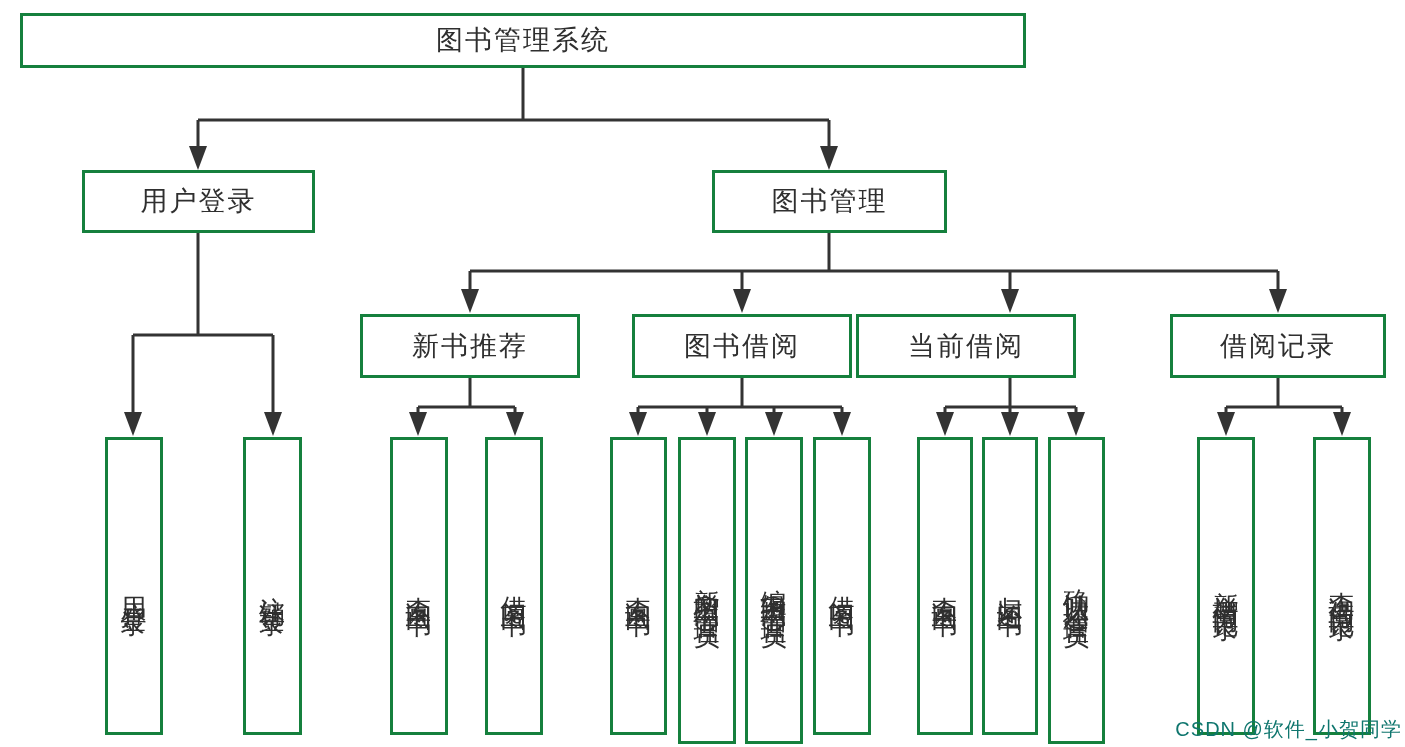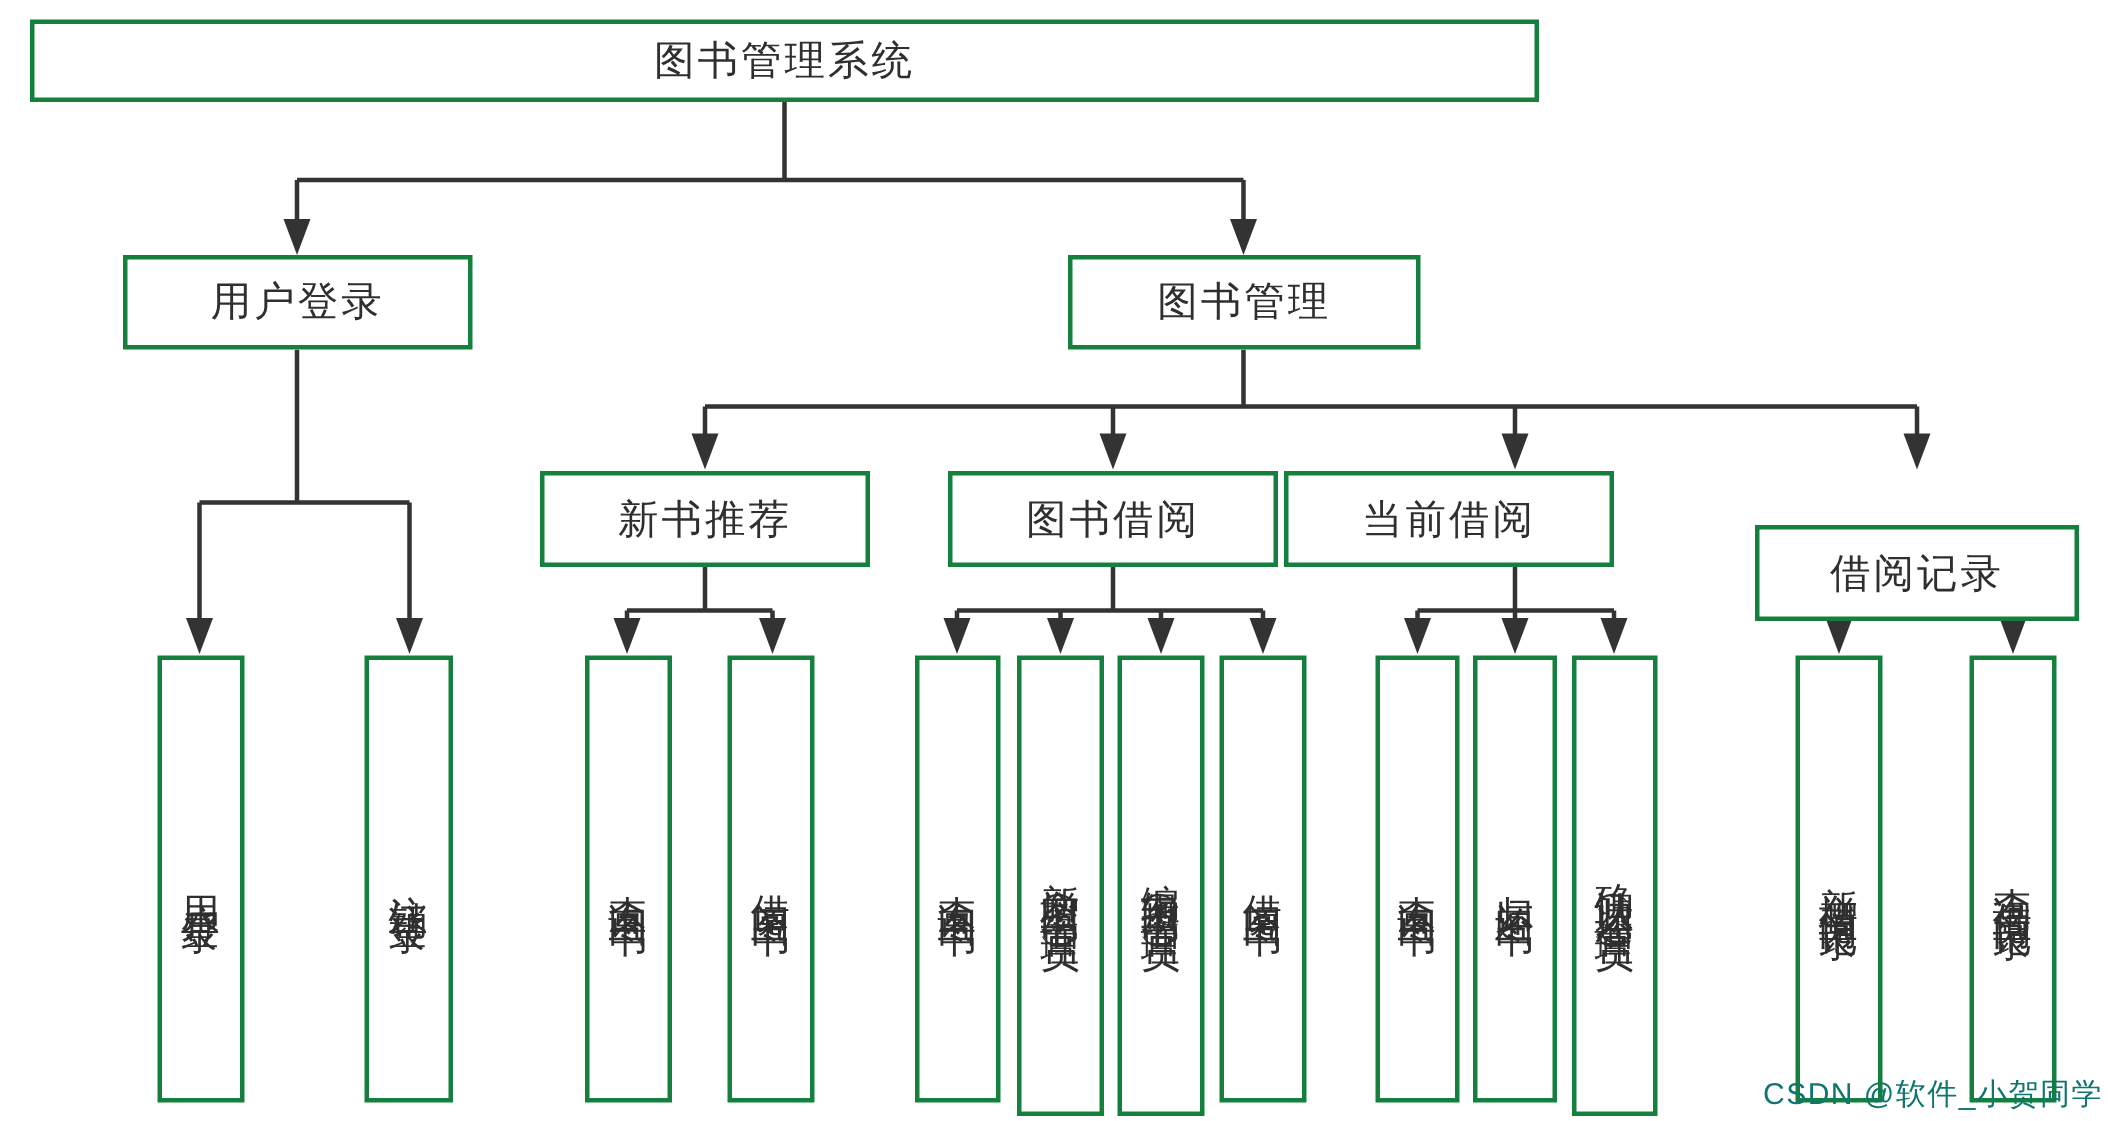--- a/index.html
+++ b/index.html
@@ -89,21 +89,21 @@
 
   <div class="box h" style="left:360px;top:314px;width:220px;height:64px;">
     <span>新书推荐</span>
   </div>
   <div class="box h" style="left:632px;top:314px;width:220px;height:64px;">
     <span>图书借阅</span>
   </div>
   <div class="box h" style="left:856px;top:314px;width:220px;height:64px;">
     <span>当前借阅</span>
   </div>
-  <div class="box h" style="left:1170px;top:314px;width:216px;height:64px;margin-top:36px;">
+  <div class="box h" style="left:1170px;top:314px;width:216px;height:64px;">
     <span>借阅记录</span>
   </div>
 
   <div class="box v" style="left:105px;top:437px;width:58px;height:298px;">
     <span>用户登录</span>
   </div>
   <div class="box v" style="left:243px;top:437px;width:59px;height:298px;">
     <span>注销登录</span>
   </div>
 

